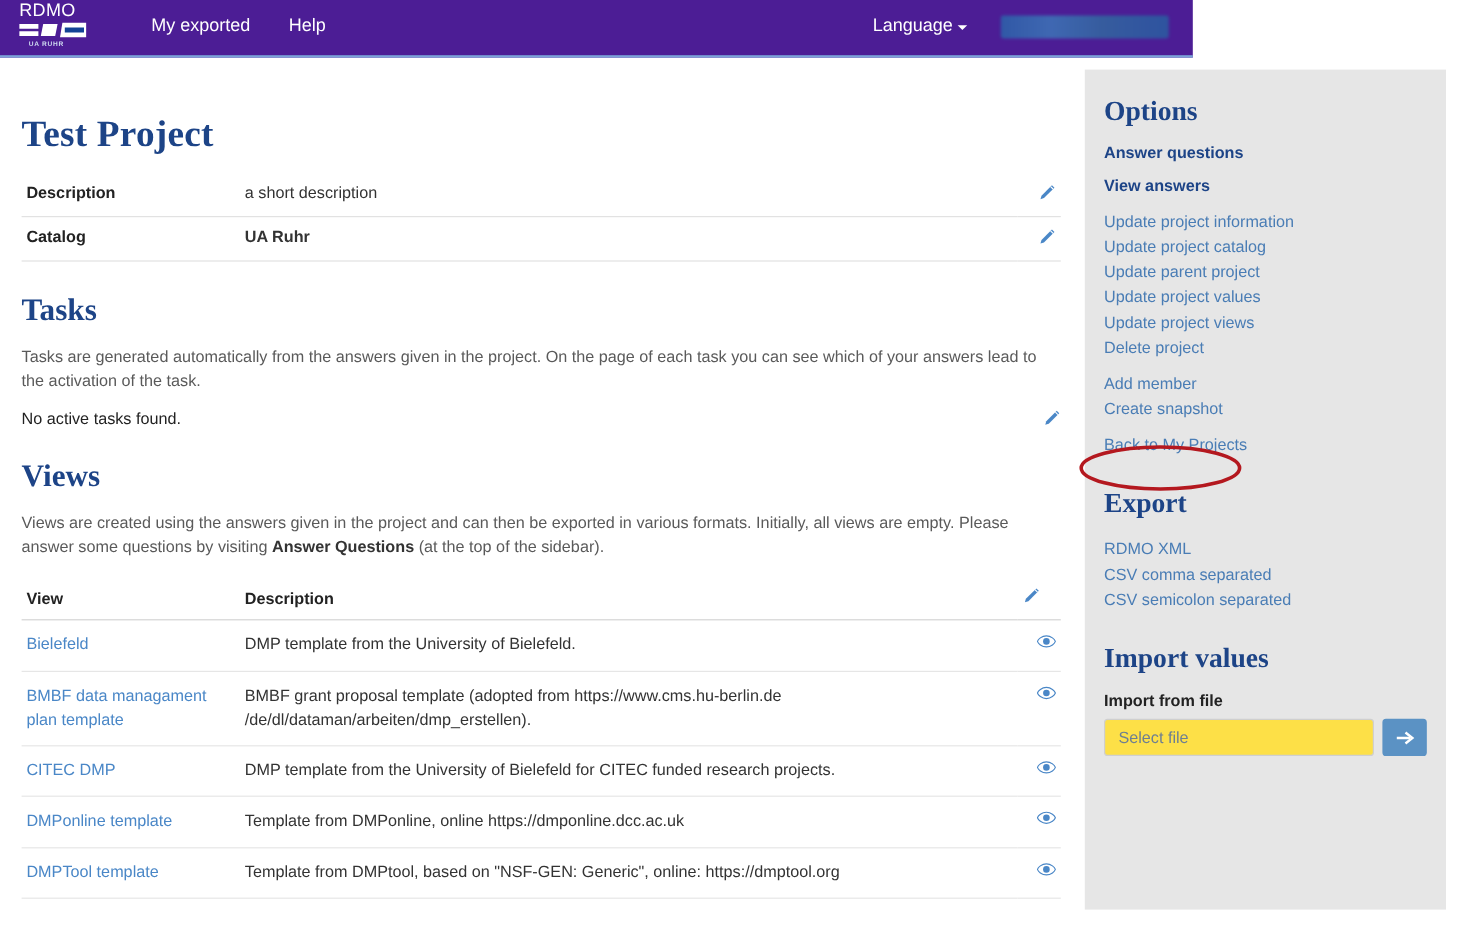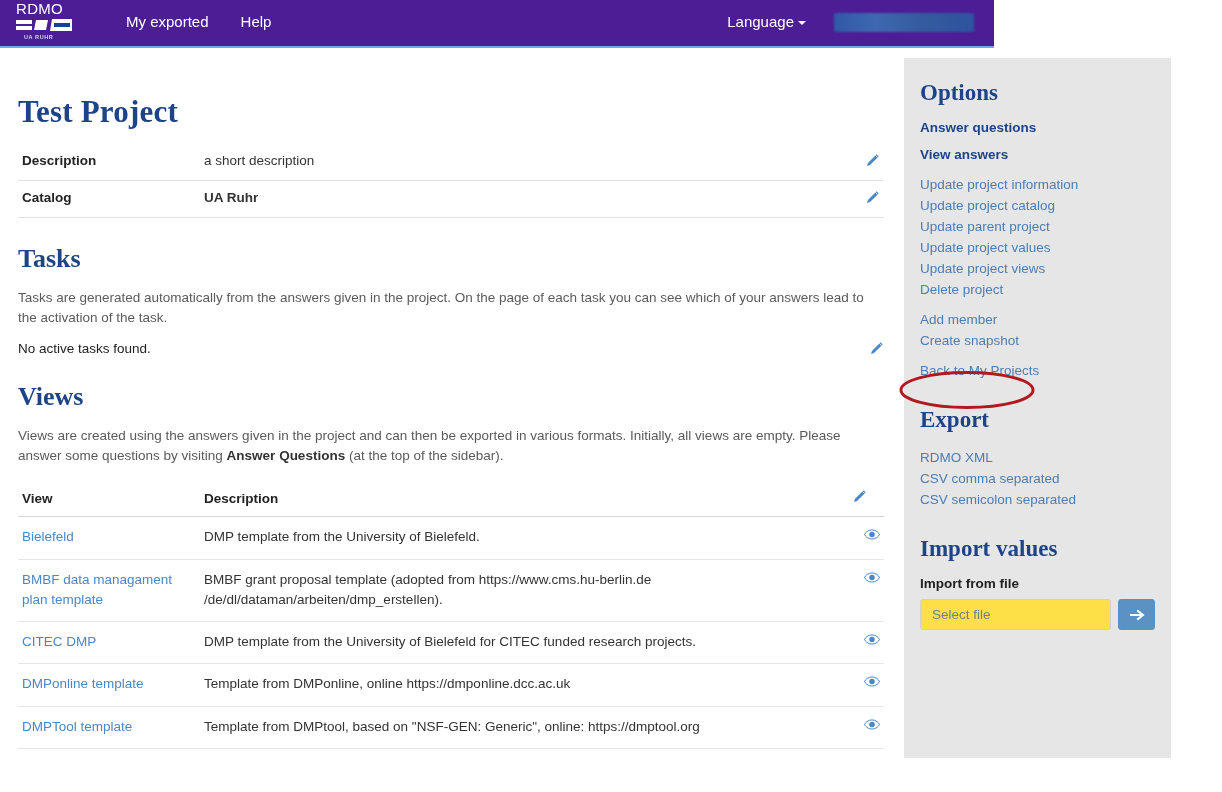--- a/index.html
+++ b/index.html
@@ -99,21 +99,21 @@
     font-size:13.5px; padding:10px 4px 11px 4px;
     border-bottom:1px solid #e6e6e6; vertical-align:top; color:#333;
     line-height:1.5;
   }
   .vt-name  { width:182px; }
   .vt-name a { color:#4a87c7; text-decoration:none; cursor:pointer; }
   .vt-icon  { width:36px; text-align:right; }
 
   
   .sidebar {
-    position:absolute; top:58px; left:904px; width:267px; min-height:700px;
+    position:absolute; top:58px; left:904px; width:301px; min-height:700px;
     background:#e6e6e6; padding:22px 16px 26px 16px;
   }
   .sb-title {
     font-family:"Liberation Serif", serif;
     color:#1d4487; font-size:23px; font-weight:700; margin:0 0 14px 0;
   }
   .sb-title.spaced { margin-top:26px; }
   .sb-strong {
     display:block; color:#1d4487; font-size:13.5px; font-weight:700;
     margin:0 0 12px 0; text-decoration:none; cursor:pointer;

